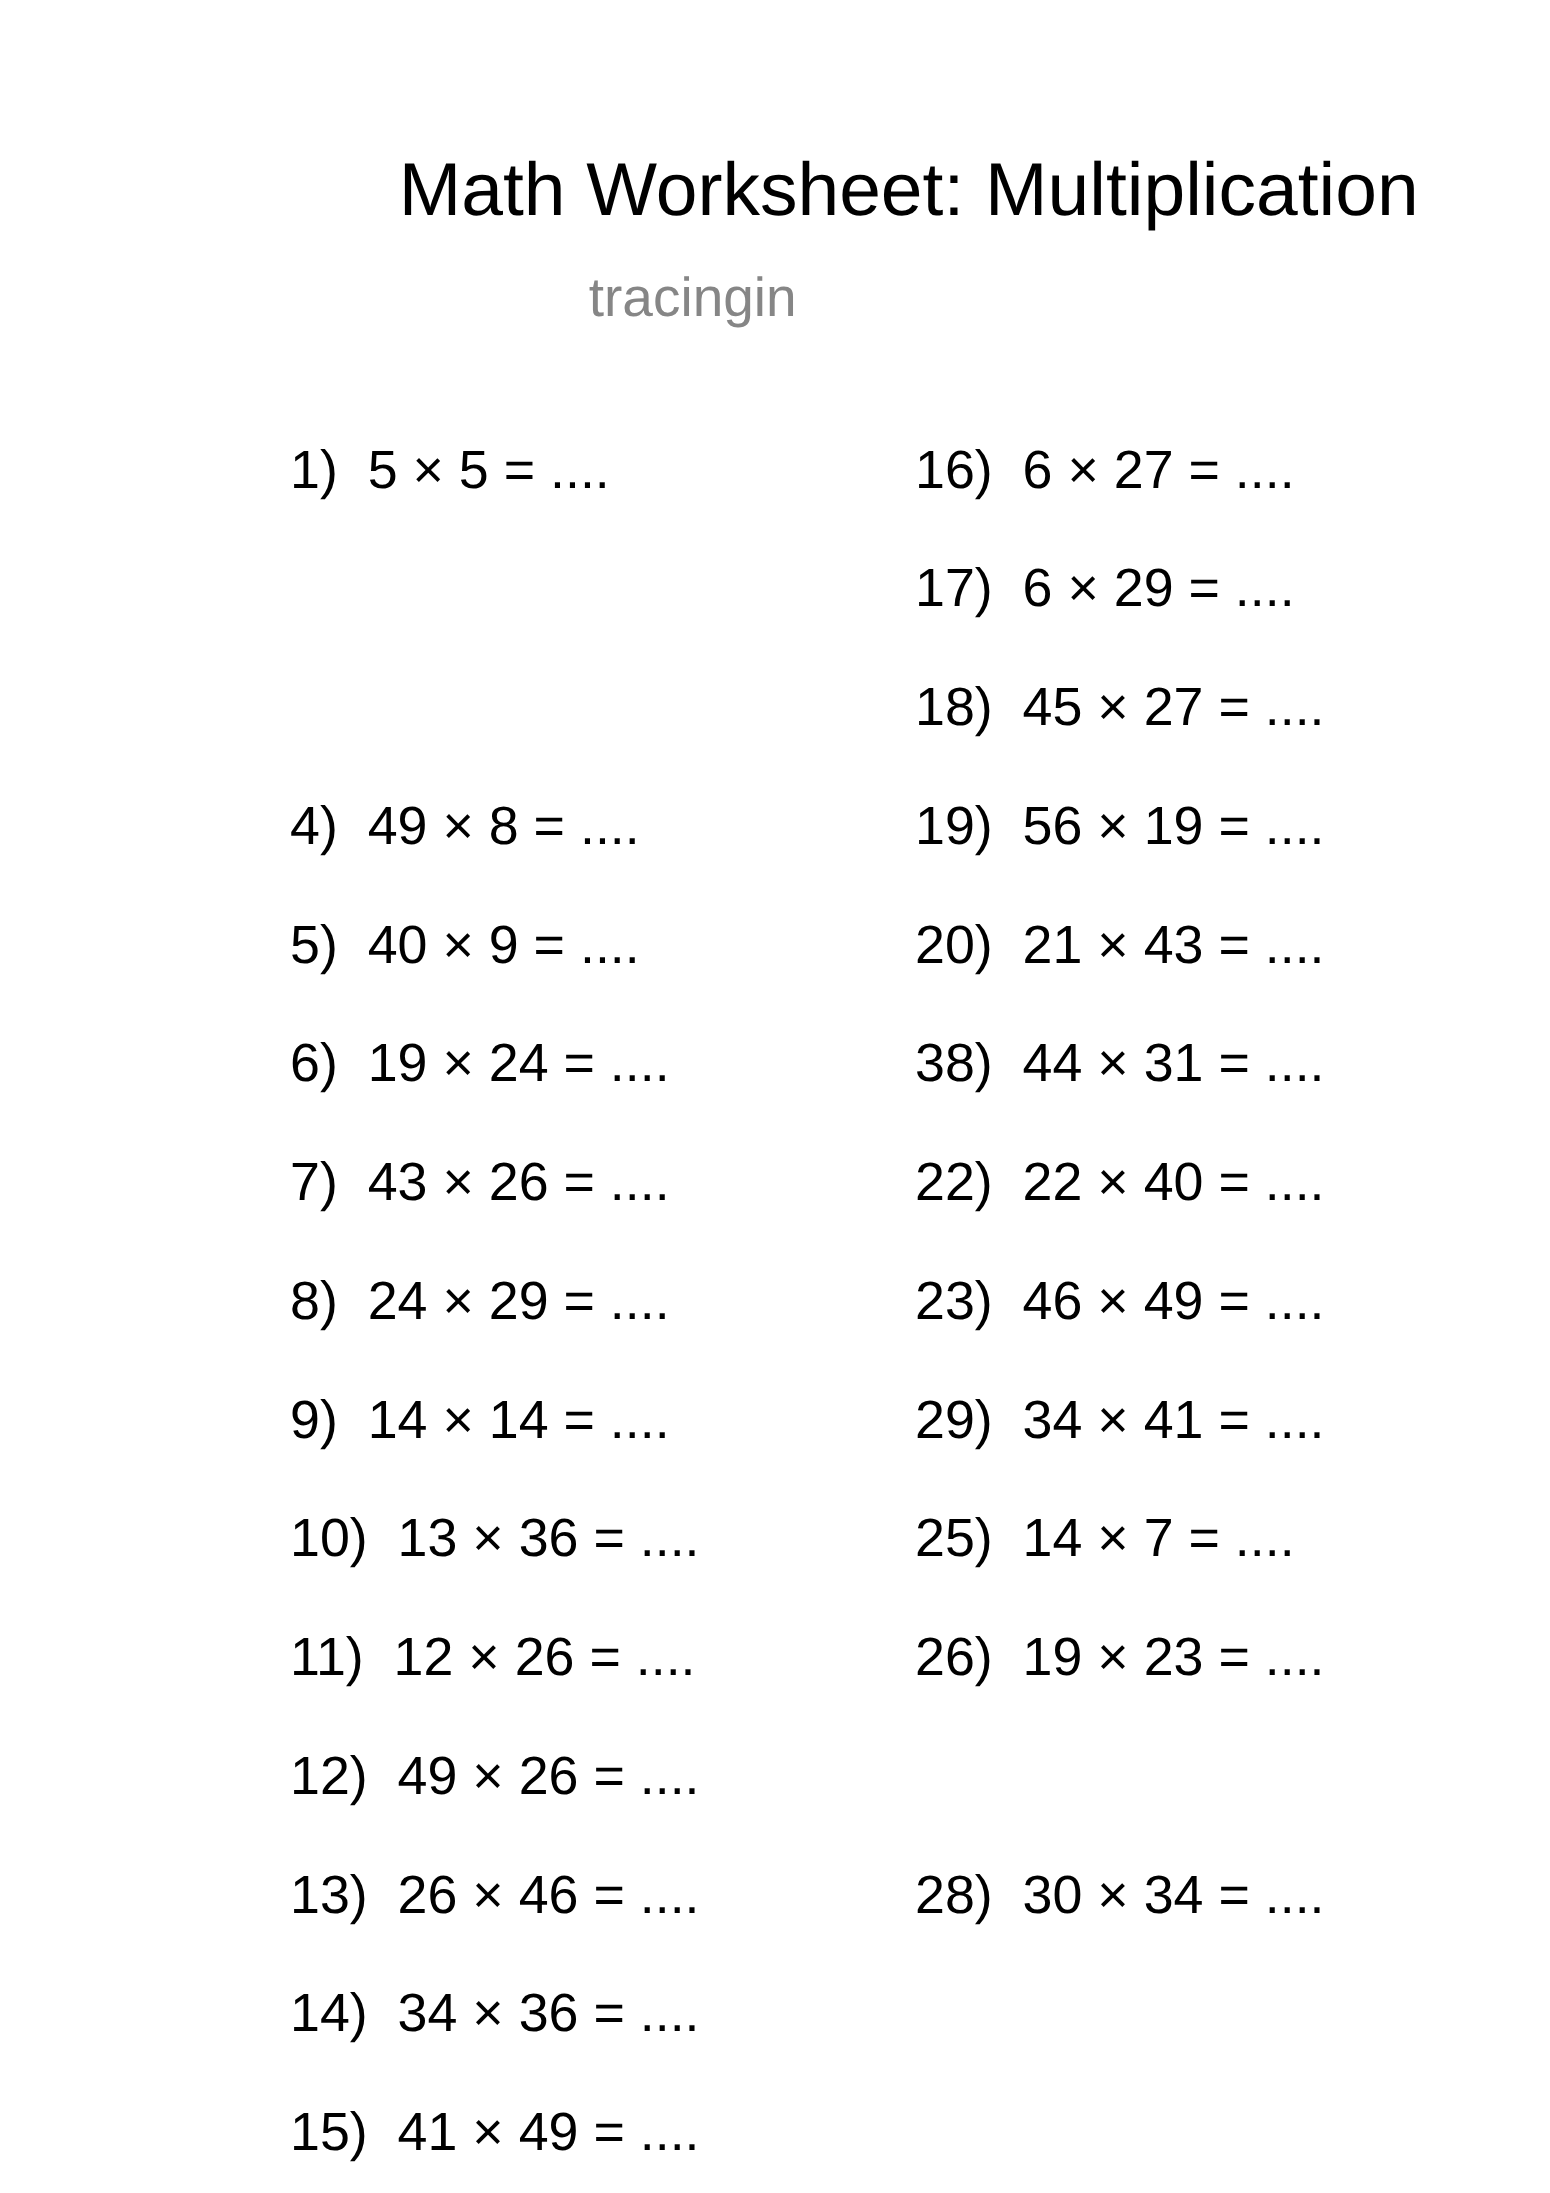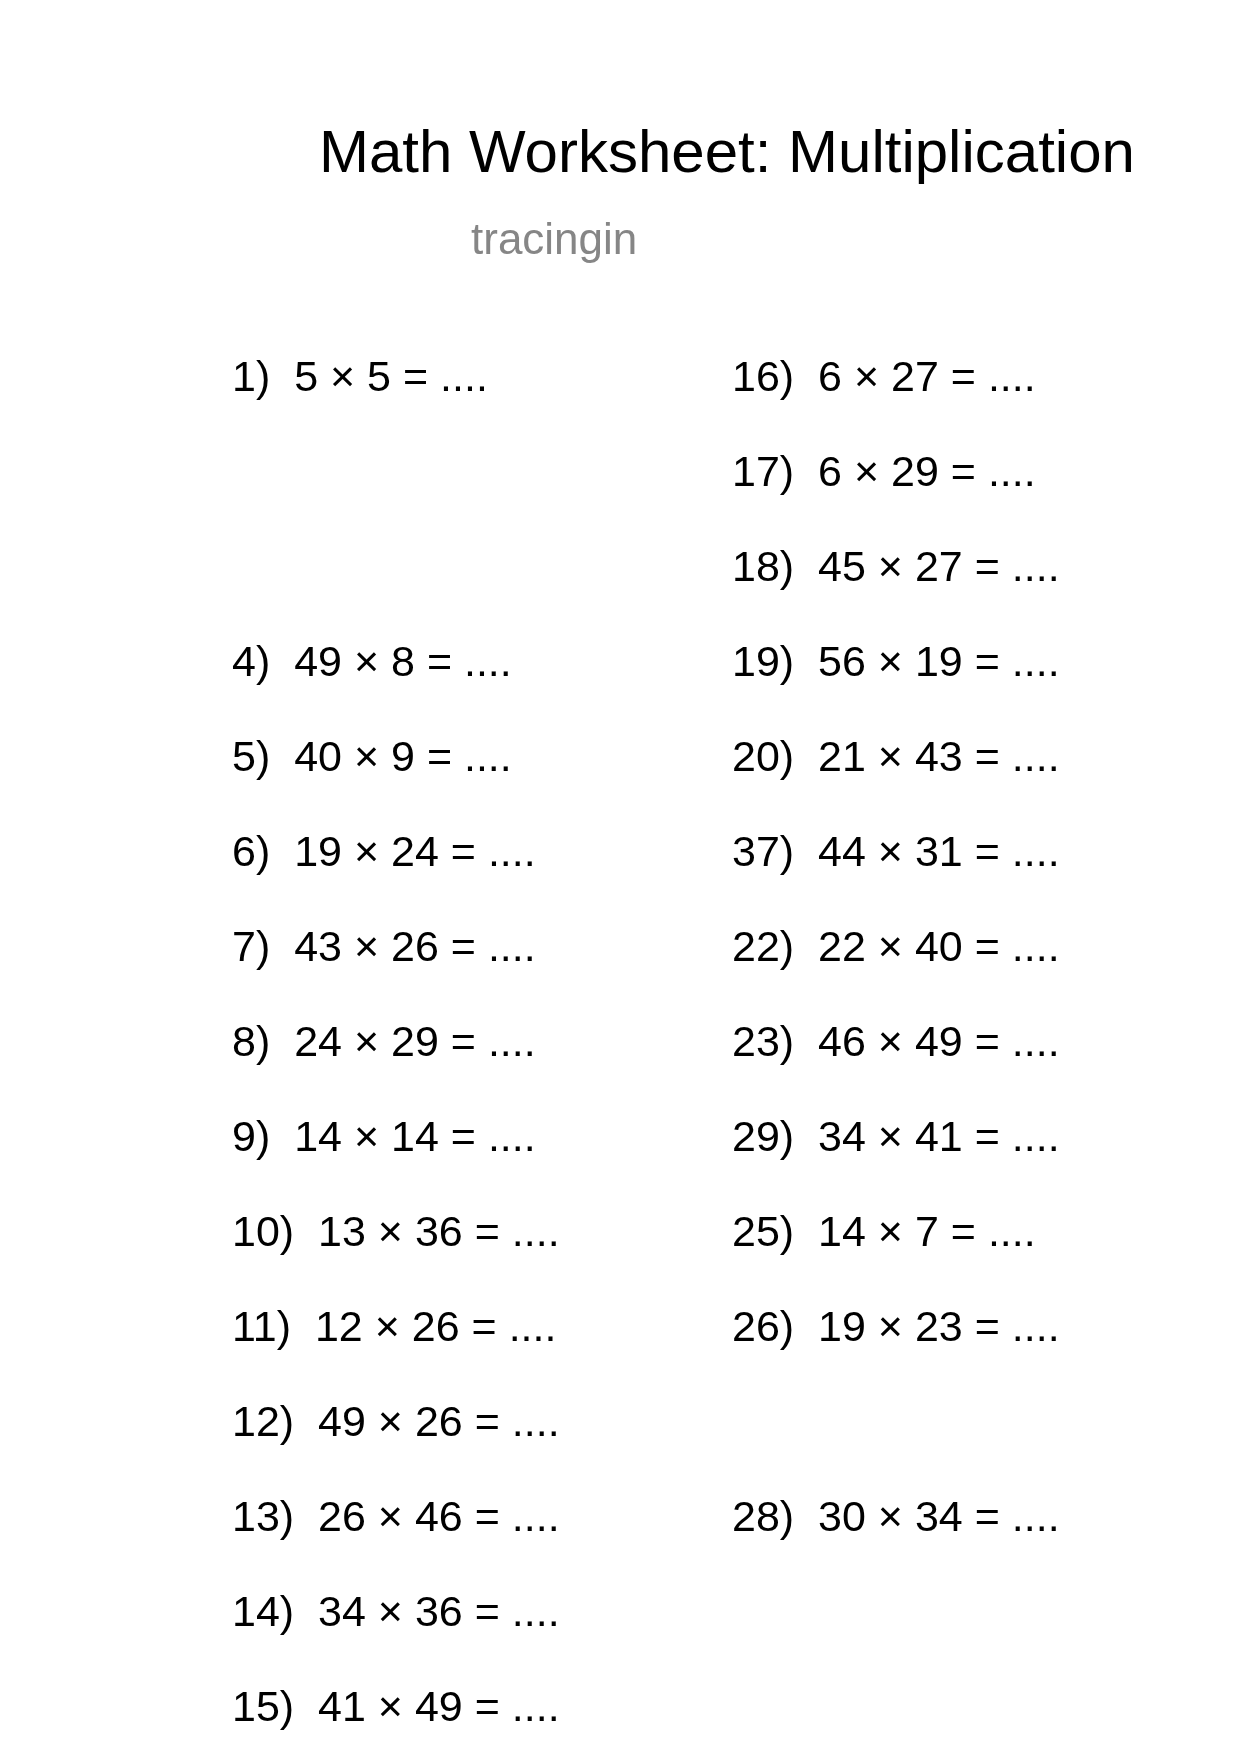--- a/index.html
+++ b/index.html
@@ -73,20 +73,20 @@
   <div class="problem col-left" style="top:1397px"><span>12)</span>  <span>49</span> <span>×</span> <span>26</span> <span>=</span> <span>....</span></div>
   <div class="problem col-left" style="top:1492px"><span>13)</span>  <span>26</span> <span>×</span> <span>46</span> <span>=</span> <span>....</span></div>
   <div class="problem col-left" style="top:1587px"><span>14)</span>  <span>34</span> <span>×</span> <span>36</span> <span>=</span> <span>....</span></div>
   <div class="problem col-left" style="top:1682px"><span>15)</span>  <span>41</span> <span>×</span> <span>49</span> <span>=</span> <span>....</span></div>
 
   <div class="problem col-right" style="top:352px"><span>16)</span>  <span>6</span> <span>×</span> <span>27</span> <span>=</span> <span>....</span></div>
   <div class="problem col-right" style="top:447px"><span>17)</span>  <span>6</span> <span>×</span> <span>29</span> <span>=</span> <span>....</span></div>
   <div class="problem col-right" style="top:542px"><span>18)</span>  <span>45</span> <span>×</span> <span>27</span> <span>=</span> <span>....</span></div>
   <div class="problem col-right" style="top:637px"><span>19)</span>  <span>56</span> <span>×</span> <span>19</span> <span>=</span> <span>....</span></div>
   <div class="problem col-right" style="top:732px"><span>20)</span>  <span>21</span> <span>×</span> <span>43</span> <span>=</span> <span>....</span></div>
-  <div class="problem col-right" style="top:827px"><span>37)</span>  <span>44</span> <span>×</span> <span>31</span> <span>=</span> <span>....</span></div>
+  <div class="problem col-right" style="top:827px"><span>38)</span>  <span>44</span> <span>×</span> <span>31</span> <span>=</span> <span>....</span></div>
   <div class="problem col-right" style="top:922px"><span>22)</span>  <span>22</span> <span>×</span> <span>40</span> <span>=</span> <span>....</span></div>
   <div class="problem col-right" style="top:1017px"><span>23)</span>  <span>46</span> <span>×</span> <span>49</span> <span>=</span> <span>....</span></div>
   <div class="problem col-right" style="top:1112px"><span>29)</span>  <span>34</span> <span>×</span> <span>41</span> <span>=</span> <span>....</span></div>
   <div class="problem col-right" style="top:1207px"><span>25)</span>  <span>14</span> <span>×</span> <span>7</span> <span>=</span> <span>....</span></div>
   <div class="problem col-right" style="top:1302px"><span>26)</span>  <span>19</span> <span>×</span> <span>23</span> <span>=</span> <span>....</span></div>
   <div class="problem col-right" style="top:1492px"><span>28)</span>  <span>30</span> <span>×</span> <span>34</span> <span>=</span> <span>....</span></div>
 </div>
 
 </body></html>

